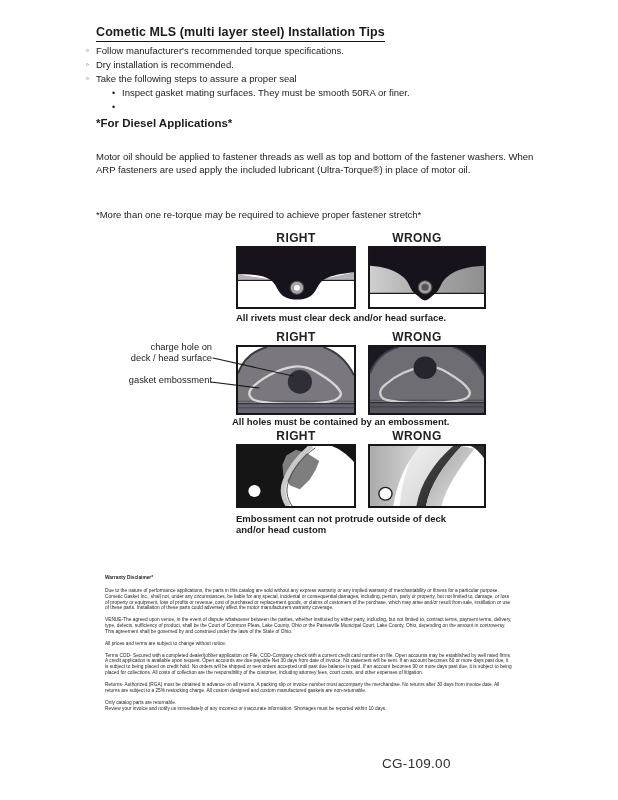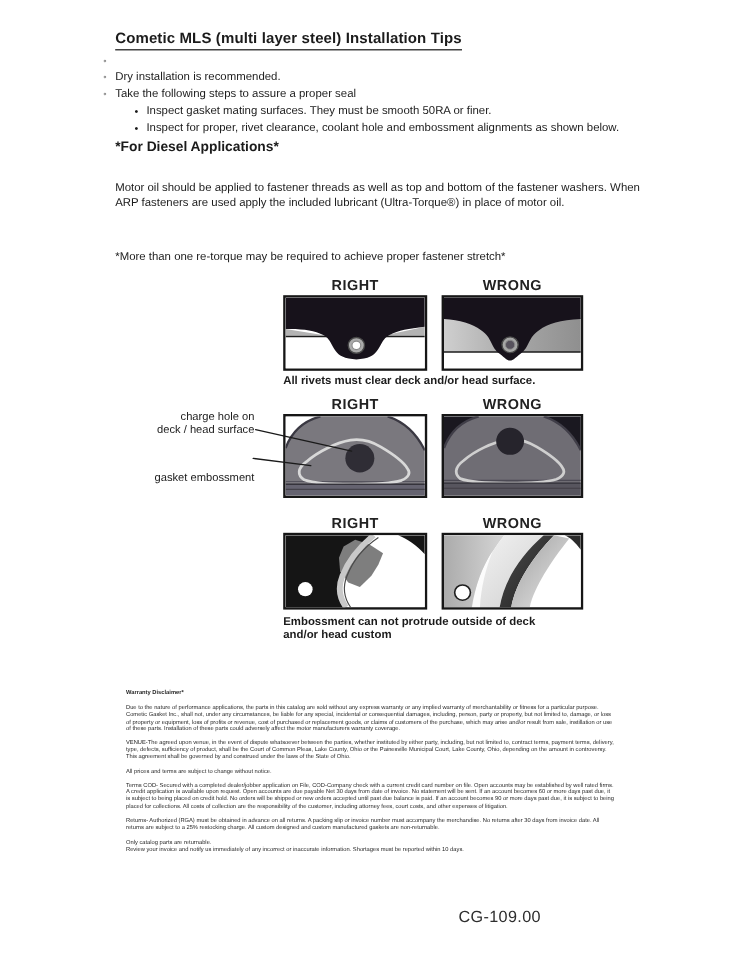--- a/index.html
+++ b/index.html
@@ -20,71 +20,71 @@
   .diesel-heading{position:absolute;left:96px;top:117px;font-size:11.5px;font-weight:bold;}
   .para{position:absolute;left:96px;width:458px;font-size:9.5px;line-height:13.2px;}
   .para1{top:150px;}
   .para2{top:165px;}
   .note{top:208px;}
   
   .dgroup{position:absolute;left:236px;}
   .dg1{top:231px;}
   .dg2{top:330px;}
   .dg3{top:429px;}
-  .lab-row{display:flex;gap:12px;font-size:12px;font-weight:bold;letter-spacing:.4px;color:#222;}
+  .lab-row{display:flex;gap:2px;font-size:12px;font-weight:bold;letter-spacing:.4px;color:#222;}
   .lab-row .lab{text-align:center;line-height:14px;height:15px;}
   .lab-l{width:120px;}
   .lab-r{width:118px;}
   .box-row{display:flex;gap:12px;}
   .dbox{border:2px solid #161616;background:#fff;box-sizing:border-box;}
   .dbox svg{display:block;width:100%;height:100%;}
   .bx-l{width:120px;}
   .bx-r{width:118px;}
   .h63{height:63px;} .h70{height:70px;} .h64{height:64px;}
   .caption{font-size:9.5px;font-weight:bold;line-height:10.5px;margin-top:4px;color:#1b1b1b;}
   .dg2 .caption{margin-top:2px;margin-left:-4px;}
   .dg3 .caption{margin-top:6px;}
   
   .anno{position:absolute;font-size:9.3px;line-height:10.5px;text-align:right;color:#1b1b1b;}
   .anno1{left:100px;top:342px;width:112px;}
-  .anno2{left:88px;top:393px;width:124px;}
+  .anno2{left:88px;top:375px;width:124px;}
   .leader{position:absolute;left:105px;top:350px;width:200px;height:45px;z-index:5;pointer-events:none;}
   
   .disclaimer{position:absolute;left:105px;top:575px;width:408px;font-size:4.8px;line-height:5.85px;color:#262626;}
   .disclaimer .dheading{font-weight:bold;margin:0 0 7px 0;}
   .disclaimer p{margin:0 0 6px 0;white-space:pre-line;}
   .footer-code{position:absolute;left:382px;top:756px;font-size:13.5px;letter-spacing:.3px;color:#2e2e2e;}
 </style>
 </head>
 <body>
 
 <div class="page">
 
   <div class="title">Cometic MLS (multi layer steel) Installation Tips</div>
 
   <div class="bullets">
     <div class="b-line">
       <span class="b-marker">◦</span>
+      <span>Follow manufacturer's recommended torque specifications.</span>
     </div>
     <div class="b-line">
       <span class="b-marker">◦</span>
       <span>Dry installation is recommended.</span>
     </div>
     <div class="b-line">
       <span class="b-marker">◦</span>
       <span>Take the following steps to assure a proper seal</span>
     </div>
     <div class="sub">
       <div class="b-line">
         <span class="b-marker">•</span>
         <span>Inspect gasket mating surfaces.  They must be smooth 50RA or finer.</span>
       </div>
       <div class="b-line">
         <span class="b-marker">•</span>
-        <span>Inspect for proper, rivet clearance, coolant hole and embossment alignments as shown below.</span>
       </div>
     </div>
   </div>
 
   <div class="diesel-heading">*For Diesel Applications*</div>
   <div class="para para1">Motor oil should be applied to fastener threads as well as top and bottom of the fastener washers. When ARP fasteners are used apply the included lubricant (Ultra-Torque®) in place of motor oil.</div>
   <div class="para note">*More than one re-torque may be required to achieve proper fastener stretch*</div>
 
   <div class="dgroup dg1">
     <div class="lab-row">
@@ -154,20 +154,21 @@
           <path d="M86,0 Q107,7 118,30" fill="none" stroke="#403e48" stroke-width="2"></path>
           <line x1="0" y1="56.5" x2="118" y2="56.5" stroke="#4c4a54" stroke-width="1"></line>
           <path d="M14,55 C9,51 9,45 17,39 C27,30 42,23 54,21 C64,19.5 72,22 80,27 C90,33 99,40 102,45 C105,49 103,53 97,55.5 C82,60 30,61 14,55 Z" fill="none" stroke="#cfcfcf" stroke-width="2.4"></path>
           <circle cx="57" cy="22" r="12" fill="#26242c"></circle>
           <rect x="0" y="59" width="118" height="11" fill="#57555e"></rect>
           <line x1="0" y1="59" x2="118" y2="59" stroke="#312f37" stroke-width="1.2"></line>
           <line x1="0" y1="63.5" x2="118" y2="63.5" stroke="#403e46" stroke-width="1"></line>
         </svg>
       </div>
     </div>
+    <div class="caption">All holes must be contained by an embossment.</div>
   </div>
 
   <div class="anno anno1">
     <div>charge hole on</div>
     <div>deck / head surface</div>
   </div>
   <div class="anno anno2">gasket embossment</div>
   <svg class="leader" viewBox="0 0 200 45">
     <line x1="108" y1="8" x2="188" y2="26" stroke="#1a1a1a" stroke-width="1.1" stroke-linecap="round"></line>
     <line x1="106" y1="32" x2="154" y2="38" stroke="#1a1a1a" stroke-width="1.1" stroke-linecap="round"></line>

